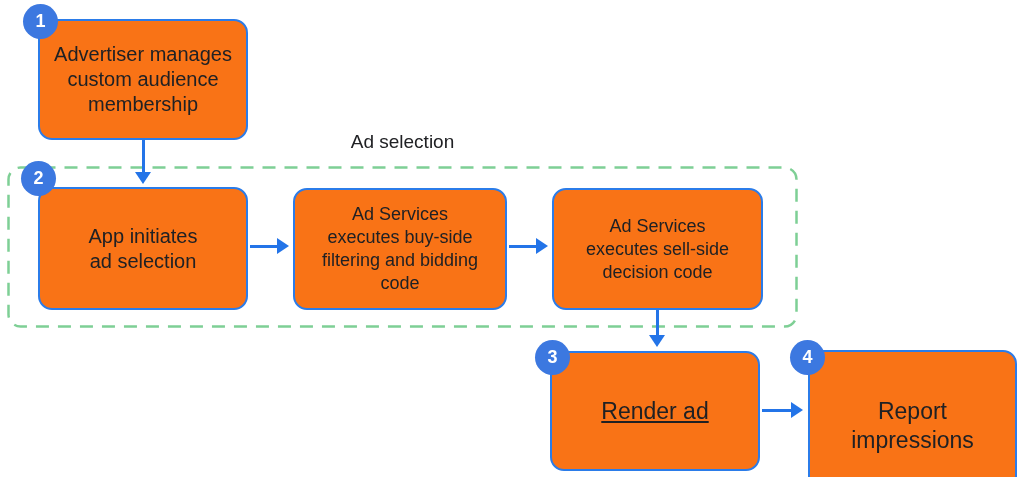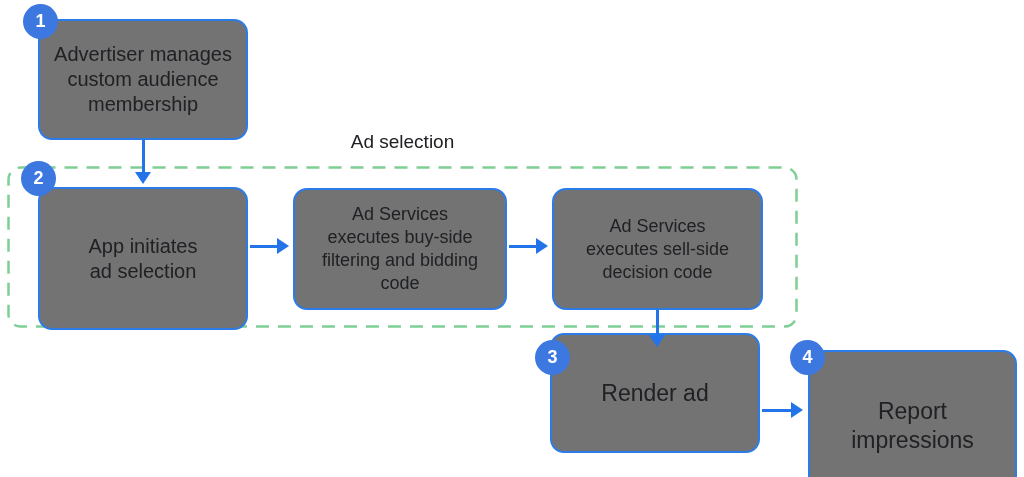--- a/index.html
+++ b/index.html
@@ -7,21 +7,21 @@
     position: relative;
     width: 1024px;
     height: 477px;
     background: #ffffff;
     font-family: "Liberation Sans", "DejaVu Sans", sans-serif;
     color: #202124;
     overflow: hidden;
   }
   .box {
     position: absolute;
-    background: #737373;
+    background: #f97316;
     border: 2.5px solid #2b7ce9;
     border-radius: 14px;
     display: flex;
     align-items: center;
     justify-content: center;
     text-align: center;
     white-space: pre-line;
     color: #202124;
     box-sizing: border-box;
     z-index: 2;
@@ -79,34 +79,34 @@
   <div class="box step-text-lg" style="left:38px; top:19px; width:210px; height:121px;">Advertiser manages
 custom audience
 membership</div>
   <div class="badge" style="left:23px; top:4px;">1</div>
 
   <div class="group-label">Ad selection</div>
   <svg class="group-border-svg" viewBox="0 0 791 162" xmlns="http://www.w3.org/2000/svg">
     <rect x="1.5" y="1.5" width="788" height="159" rx="12" ry="12" fill="none" stroke="#7ecf95" stroke-width="2.5" stroke-dasharray="13 9"></rect>
   </svg>
 
-  <div class="box step-text-lg" style="left:38px; top:187px; width:210px; height:143px;">App initiates
+  <div class="box step-text-lg" style="left:38px; top:187px; width:210px; height:123px;">App initiates
 ad selection</div>
   <div class="badge" style="left:21px; top:161px;">2</div>
 
   <div class="box step-text-md" style="left:293px; top:188px; width:214px; height:122px;">Ad Services
 executes buy-side
 filtering and bidding
 code</div>
 
   <div class="box step-text-md" style="left:552px; top:188px; width:211px; height:122px;">Ad Services
 executes sell-side
 decision code</div>
 
-  <div class="box step-text-xl" style="left:550px; top:333px; width:210px; height:120px;">Render ad</div>
+  <div class="box step-text-xl" style="left:550px; top:351px; width:210px; height:120px;text-decoration:underline;">Render ad</div>
   <div class="badge" style="left:535px; top:340px;">3</div>
 
   <div class="box step-text-xl" style="left:808px; top:350px; width:209px; height:152px;">Report
 impressions</div>
   <div class="badge" style="left:790px; top:340px;">4</div>
 
   <div>
     <div class="shaft" style="left:141.5px; top:140px; width:3px; height:34px;"></div>
     <div class="head head-down" style="left:135px; top:172px;"></div>
   </div>

